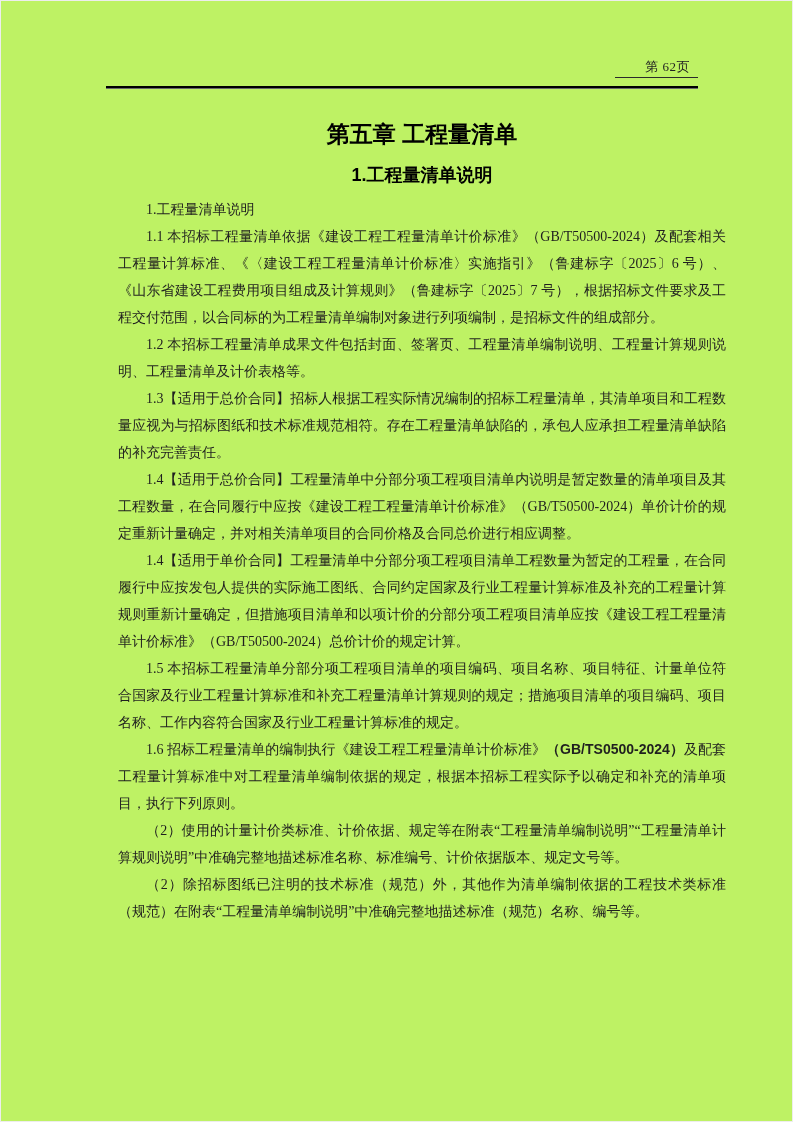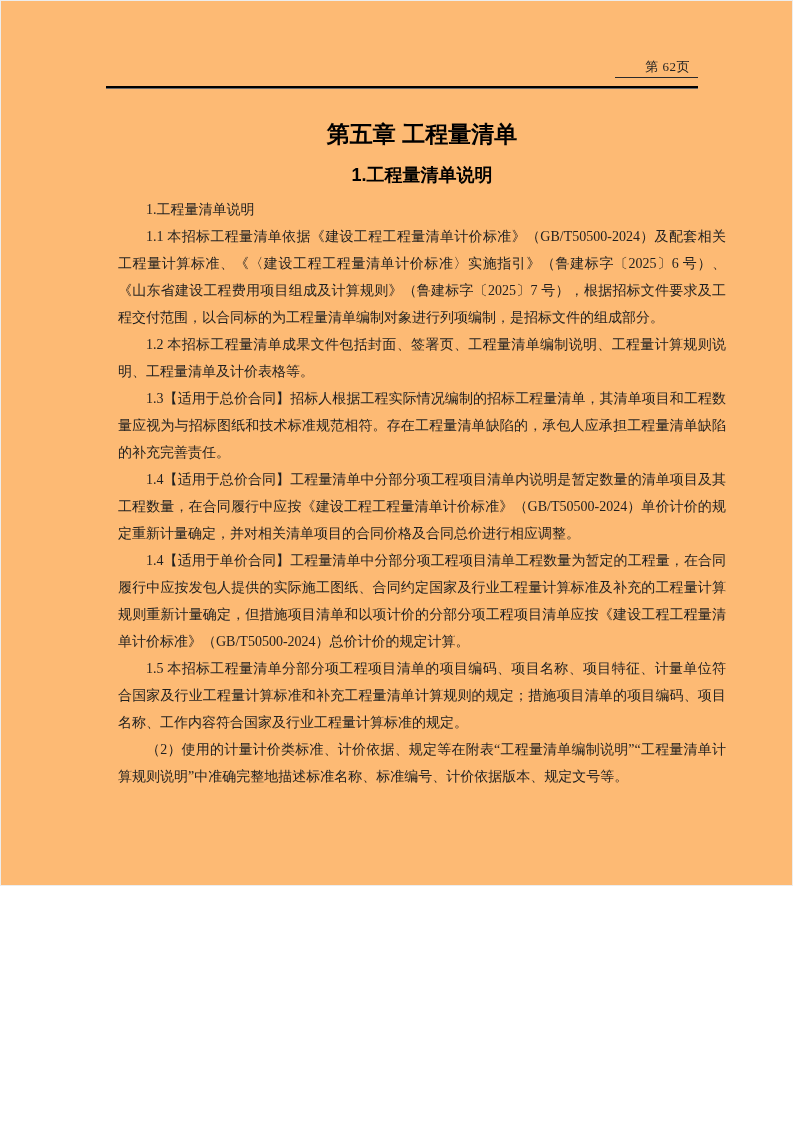--- a/index.html
+++ b/index.html
@@ -5,22 +5,22 @@
   * { box-sizing: border-box; }
   html, body {
     margin: 0;
     padding: 0;
     background: #ffffff;
     font-family: "Liberation Serif", "DejaVu Serif", serif;
   }
   .page {
     position: relative;
     width: 793px;
-    height: 886px;
-    background: #fdba74;
+    height: 1122px;
+    background: #bef264;
     border: 1px solid #ededed;
     overflow: hidden;
     color: #1f1f1f;
   }
   
   .header {
     position: absolute;
     left: 105px;
     top: 57px;
     width: 592px;
@@ -113,19 +113,23 @@
 
       <p><span>1.3【适用于总价合同】招标人根据工程实际情况编制的招标工程量清单，其清单项目和工程数量应视为与招标图纸和技术标准规范相符。存在工程量清单缺陷的，承包人应承担工程量清单缺陷的补充完善责任。</span></p>
 
 
       <p><span>1.4【适用于总价合同】工程量清单中分部分项工程项目清单内说明是暂定数量的清单项目及其工程数量，在合同履行中应按《建设工程工程量清单计价标准》（GB/T50500-2024）单价计价的规定重新计量确定，并对相关清单项目的合同价格及合同总价进行相应调整。</span></p>
 
       <p><span>1.4【适用于单价合同】工程量清单中分部分项工程项目清单工程数量为暂定的工程量，在合同履行中应按发包人提供的实际施工图纸、合同约定国家及行业工程量计算标准及补充的工程量计算规则重新计量确定，但措施项目清单和以项计价的分部分项工程项目清单应按《建设工程工程量清单计价标准》（GB/T50500-2024）总价计价的规定计算。</span></p>
 
       <p><span>1.5 本招标工程量清单分部分项工程项目清单的项目编码、项目名称、项目特征、计量单位符合国家及行业工程量计算标准和补充工程量清单计算规则的规定；措施项目清单的项目编码、项目名称、工作内容符合国家及行业工程量计算标准的规定。</span></p>
 
+      <p>
+        <span>1.6 招标工程量清单的编制执行《建设工程工程量清单计价标准》</span><span class="sans-run">（GB/TS0500-2024）</span><span>及配套工程量计算标准中对工程量清单编制依据的规定，根据本招标工程实际予以确定和补充的清单项目，执行下列原则。</span>
+      </p>
 
       <p><span>（2）使用的计量计价类标准、计价依据、规定等在附表“工程量清单编制说明”“工程量清单计算规则说明”中准确完整地描述标准名称、标准编号、计价依据版本、规定文号等。</span></p>
 
+      <p><span>（2）除招标图纸已注明的技术标准（规范）外，其他作为清单编制依据的工程技术类标准（规范）在附表“工程量清单编制说明”中准确完整地描述标准（规范）名称、编号等。</span></p>
 
     </div>
   </div>
 </div>
 
 </body></html>

